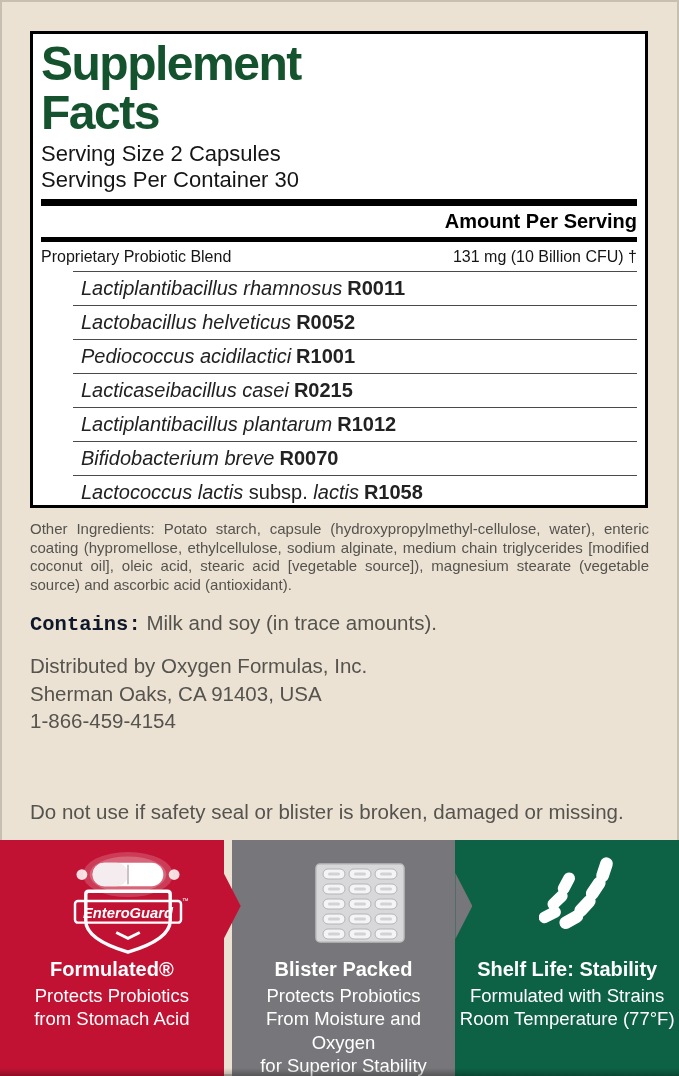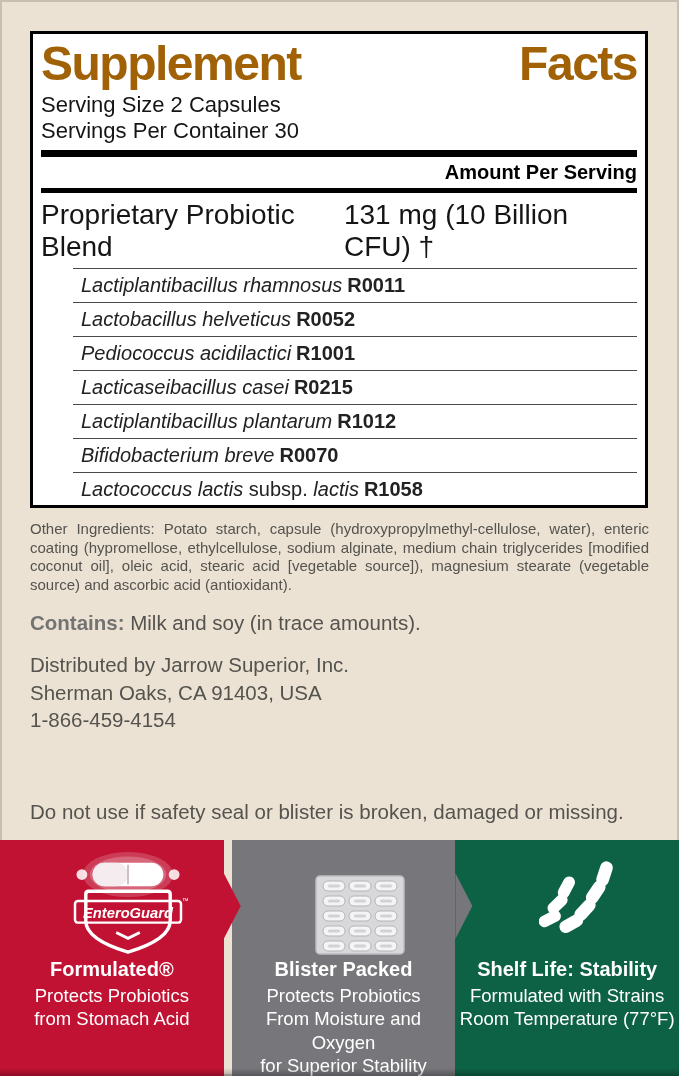--- a/index.html
+++ b/index.html
@@ -14,55 +14,55 @@
   }
   
   .facts-box{
     position:absolute;left:30px;top:31px;width:618px;height:477px;
     background:#FFFFFF;border:3px solid #000;box-sizing:border-box;
     padding:4px 8px 4px 8px;overflow:hidden;
   }
   .facts-title{
     display:flex;justify-content:space-between;align-items:baseline;
     font-size:48px;font-weight:bold;letter-spacing:-1.5px;line-height:1.02;
-    color:#a16207;margin:2px 0 3px 0;
+    color:#14532d;margin:2px 0 3px 0;flex-direction:column;
   }
   .serving-line{font-size:22px;line-height:1.2;color:#151515;}
   .bar-thick{height:7px;background:#000;margin-top:5px;}
   .bar-med{height:5px;background:#000;}
   .amount-header{text-align:right;font-weight:bold;font-size:20px;padding:4px 0 4px 0;color:#000;}
-  .blend-row{display:flex;justify-content:space-between;font-size:28px;padding:6px 0 5px 0;color:#151515;}
+  .blend-row{display:flex;justify-content:space-between;font-size:16px;padding:6px 0 5px 0;color:#151515;}
   .strain-list{margin-left:32px;}
   .strain-row{
     border-top:1px solid #4a4a4a;
     padding:5px 0 5px 8px;font-size:20px;color:#222;
   }
   .strain-row .it{font-style:italic;}
   .strain-row .up{font-style:normal;}
   .strain-row .code{font-weight:bold;margin-left:5px;text-align:center;}
   .footnote{font-size:22px;padding:5px 0 0 0;color:#151515;}
   
   .info{position:absolute;left:30px;top:520px;width:619px;color:#55534E;}
   .other-ing{font-size:15px;line-height:1.24;text-align:justify;margin:0;}
   .contains{font-size:20.5px;margin:17px 0 0 0;}
-  .contains .b{font-weight:bold;color:#737373;}
+  .contains .b{font-weight:bold;color:#0f172a;font-family:Liberation Mono, monospace;}
   .distributor{font-size:20.5px;line-height:1.33;margin:16px 0 0 0;}
   .warning{position:absolute;left:30px;top:800px;width:619px;font-size:20.5px;color:#55534E;}
   
   .band{position:absolute;left:0;top:840px;width:679px;height:236px;display:flex;}
   .feature{
     position:relative;width:226.33px;height:236px;color:#fff;text-align:center;
     box-sizing:border-box;
   }
   .feature.z3{z-index:3;}.feature.z2{z-index:2;margin-left:8px;}.feature.z1{z-index:1;}
   .chev{
     position:absolute;right:-17px;top:33px;width:17px;height:66px;
     clip-path:polygon(0 0,100% 50%,0 100%);
   }
-  .icon-wrap{height:106px;display:flex;align-items:flex-end;justify-content:center;margin-top:10px;padding-left:32px;}
+  .icon-wrap{height:106px;display:flex;align-items:center;justify-content:center;margin-top:10px;padding-left:32px;}
   .feature h3{font-size:20px;font-weight:bold;margin:2px 0 3px 0;line-height:1.15;}
   .feature p{font-size:18.5px;line-height:1.26;margin:0;}
   .band::after{
     content:"";position:absolute;left:0;bottom:0;width:100%;height:8px;
     background:linear-gradient(to bottom,rgba(0,0,0,0),rgba(0,0,0,.28));pointer-events:none;z-index:4;
   }
 </style>
 </head>
 <body>
 
@@ -113,21 +113,21 @@
   </div>
 </div>
     <div class="bar-thick" style="margin-top:0;"></div>
     <div class="footnote">† Daily Value (DV) not established.</div>
   </div>
 
   <div class="info">
     <p class="other-ing">Other Ingredients: Potato starch, capsule (hydroxypropylmethyl-cellulose, water), enteric coating (hypromellose, ethylcellulose, sodium alginate, medium chain triglycerides [modified coconut oil], oleic acid, stearic acid [vegetable source]), magnesium stearate (vegetable source) and ascorbic acid (antioxidant).</p>
     <p class="contains"><span class="b">Contains:</span><span> Milk and soy (in trace amounts).</span></p>
     <p class="distributor">
-      <span>Distributed by Jarrow Superior, Inc.</span><br>
+      <span>Distributed by Oxygen Formulas, Inc.</span><br>
       <span>Sherman Oaks, CA 91403, USA</span><br>
       <span>1-866-459-4154</span>
     </p>
   </div>
   <div class="warning">Do not use if safety seal or blister is broken, damaged or missing.</div>
 
   <div class="band">
 
     <div class="feature z3" style="background: rgb(194, 18, 51);">
       <div class="chev" style="background: rgb(194, 18, 51);"></div>

